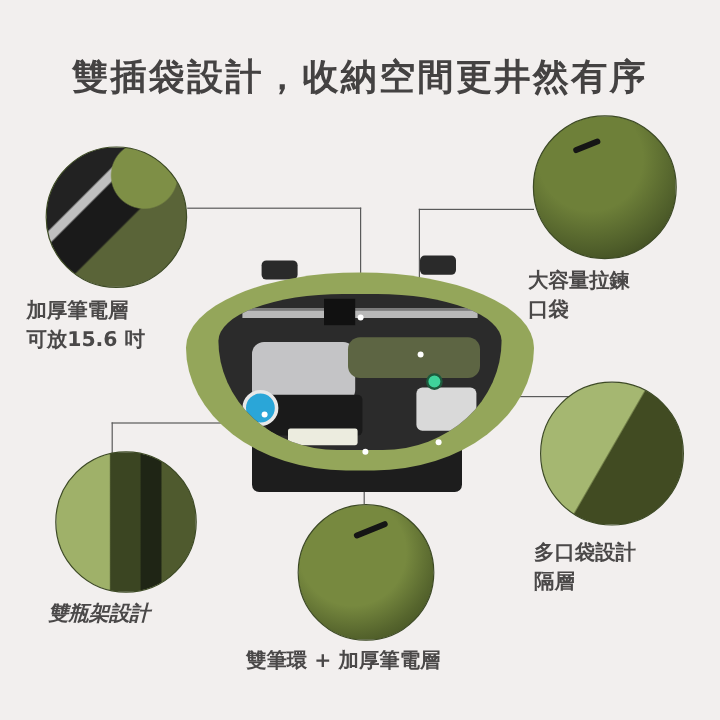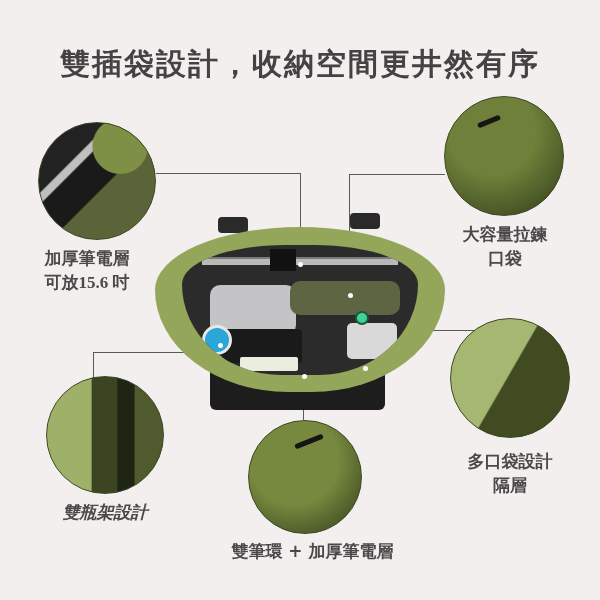--- a/index.html
+++ b/index.html
@@ -3,21 +3,21 @@
   <meta charset="utf-8">
   <style>
     * { box-sizing: border-box; margin: 0; padding: 0; }
     html, body { width: 600px; height: 600px; overflow: hidden; background: #f2efee; }
     body { position: relative; font-family: "DejaVu Sans", "Liberation Sans", sans-serif; color: #444242; }
     .title {
       position: absolute; left: 0; top: 44px; width: 600px; text-align: center;
       font-size: 30px; font-weight: bold; letter-spacing: 2px; color: #444242;
     }
     .label {
-      position: absolute; text-align: center; font-size: 17px; font-weight: bold;
+      position: absolute; font-size: 17px; font-weight: bold;
       line-height: 24px; color: #4a4848; white-space: pre-line;
     }
     .circle {
       position: absolute; border-radius: 50%; overflow: hidden;
       border: 1px solid #3d4a25;
     }
     .line { position: absolute; background: #5a5a5a; }
     
     .bag { position: absolute; left: 150px; top: 215px; width: 300px; height: 195px; }
     .bag-handle { position: absolute; background: #2a2a2a; border-radius: 4px; }
@@ -82,20 +82,20 @@
 <div class="circle c-laptop" style="left:38px;top:122px;width:118px;height:118px;"></div>
 <div class="circle c-zip" style="left:444px;top:96px;width:120px;height:120px;">
   <div class="slot" style="left:32px;top:22px;width:24px;height:5px;"></div>
 </div>
 <div class="circle c-single" style="left:450px;top:318px;width:120px;height:120px;"></div>
 <div class="circle c-bottle" style="left:46px;top:376px;width:118px;height:118px;"></div>
 <div class="circle c-pen" style="left:248px;top:420px;width:114px;height:114px;">
   <div class="slot" style="left:45px;top:18px;width:30px;height:5px;"></div>
 </div>
 
-<div class="label" style="left:22px;top:247px;width:130px;font-family:Liberation Serif, serif;">加厚筆電層
+<div class="label" style="left:22px;top:247px;width:130px;">加厚筆電層
 可放15.6 吋</div>
 <div class="label" style="left:440px;top:222px;width:130px;">大容量拉鍊
 口袋</div>
 <div class="label" style="left:445px;top:449px;width:130px;">多口袋設計
 隔層</div>
 <div class="label" style="left:40px;top:500px;width:130px;font-style:italic;">雙瓶架設計</div>
 <div class="label" style="left:205px;top:539px;width:215px;">雙筆環 + 加厚筆電層</div>
 
 </body></html>

